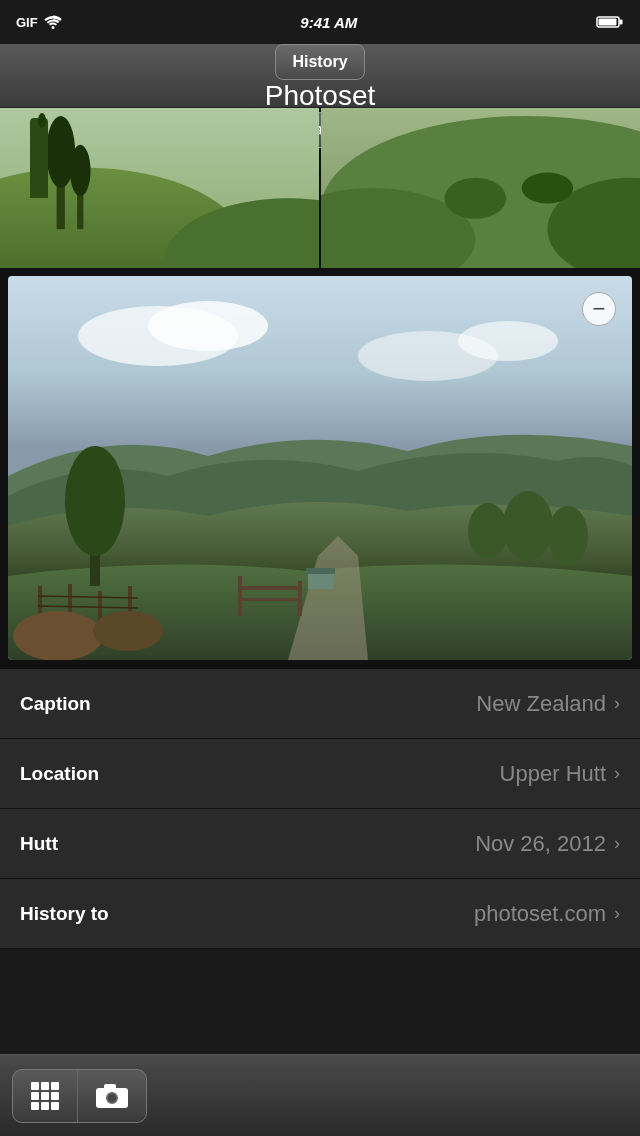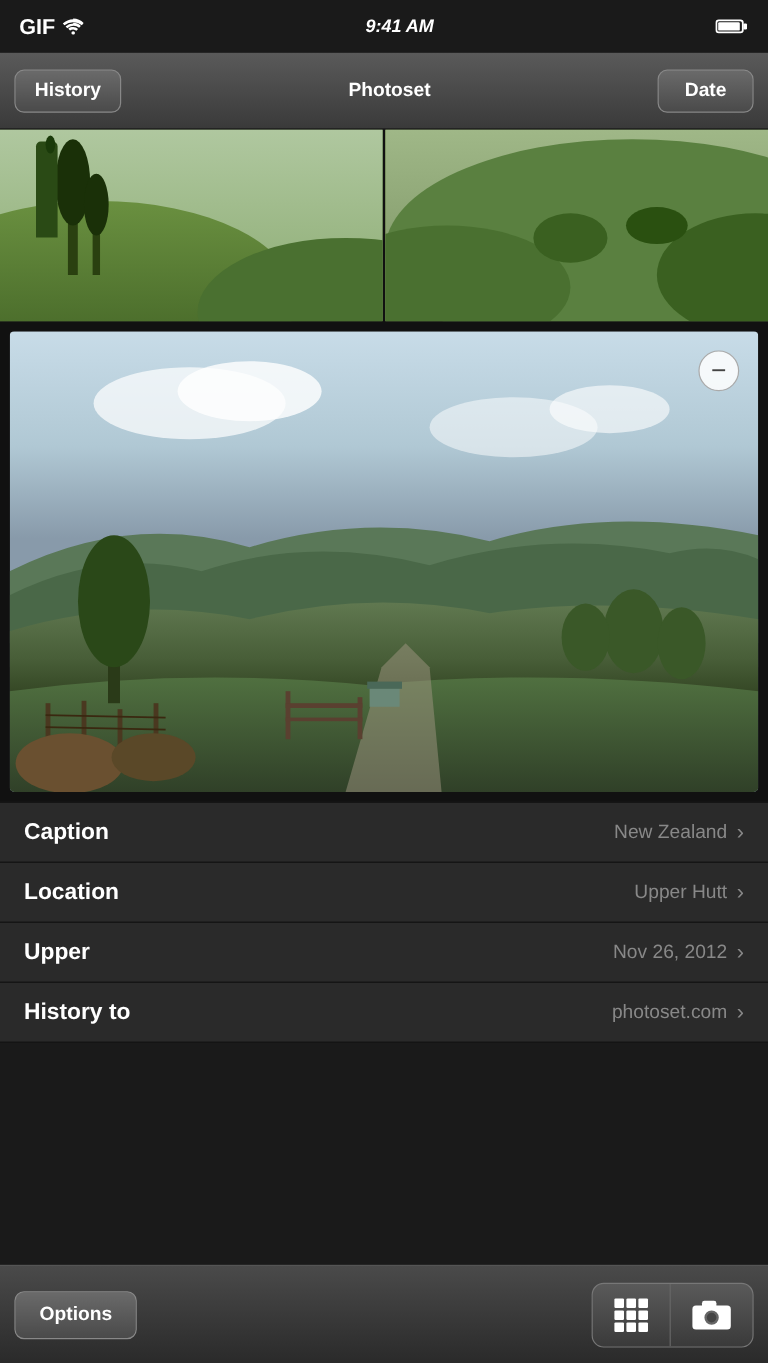--- a/index.html
+++ b/index.html
@@ -20,21 +20,21 @@
       display: flex;
       align-items: center;
       justify-content: space-between;
       padding: 0 16px;
     }
     .status-left {
       display: flex;
       align-items: center;
       gap: 6px;
       color: white;
-      font-size: 18px;
+      font-size: 13px;
       font-weight: 600;
     }
     .status-center {
       color: white;
       font-size: 15px;
       font-weight: 600;
       font-style: italic;
     }
     .status-right {
       display: flex;
@@ -44,25 +44,26 @@
 
     
     .nav-bar {
       height: 64px;
       background: linear-gradient(to bottom, #5a5a5a, #3a3a3a);
       border-bottom: 1px solid #222;
       display: flex;
       align-items: center;
       justify-content: space-between;
       padding: 0 12px;
+      flex-direction: column;
     }
     .nav-title {
       color: white;
-      font-size: 16px;
-      font-weight: bold;
+      font-size: 28px;
+      font-weight: normal;
       text-align: center;
     }
     .nav-btn {
       background: linear-gradient(to bottom, #6a6a6a, #4a4a4a);
       border: 1px solid #888;
       border-radius: 8px;
       color: white;
       font-size: 16px;
       font-weight: 600;
       padding: 8px 16px;
@@ -152,37 +153,37 @@
     
     .info-section {
       background: #2a2a2a;
       border-top: 1px solid #111;
     }
     .info-row {
       display: flex;
       align-items: center;
       justify-content: space-between;
       padding: 3px 20px;
-      height: 50px;
+      height: 70px;
       border-bottom: 1px solid #111;
       cursor: pointer;
     }
     .info-label {
       color: white;
       font-size: 19px;
       font-weight: 600;
     }
     .info-value-wrap {
       display: flex;
       align-items: center;
       gap: 8px;
     }
     .info-value {
       color: #888;
-      font-size: 16px;
+      font-size: 22px;
       margin-left: 17px;
     }
     .chevron {
       color: #888;
       font-size: 18px;
       font-weight: 300;
     }
 
     
     .tab-bar {
@@ -430,37 +431,36 @@
     </div>
   </div>
   <div class="info-row">
     <span class="info-label">Location</span>
     <div class="info-value-wrap">
       <span class="info-value">Upper Hutt</span>
       <span class="chevron">›</span>
     </div>
   </div>
   <div class="info-row">
-    <span class="info-label">Upper</span>
+    <span class="info-label">Hutt</span>
     <div class="info-value-wrap">
       <span class="info-value">Nov 26, 2012</span>
       <span class="chevron">›</span>
     </div>
   </div>
   <div class="info-row">
     <span class="info-label">History to</span>
     <div class="info-value-wrap">
       <span class="info-value">photoset.com</span>
       <span class="chevron">›</span>
     </div>
   </div>
 </div>
 
 <div class="tab-bar">
-  <button class="tab-btn">Options</button>
 
   <div class="tab-center-group">
     <div class="tab-center-btn">
       <div class="grid-icon">
         <div class="grid-cell"></div>
         <div class="grid-cell"></div>
         <div class="grid-cell"></div>
         <div class="grid-cell"></div>
         <div class="grid-cell"></div>
         <div class="grid-cell"></div>

